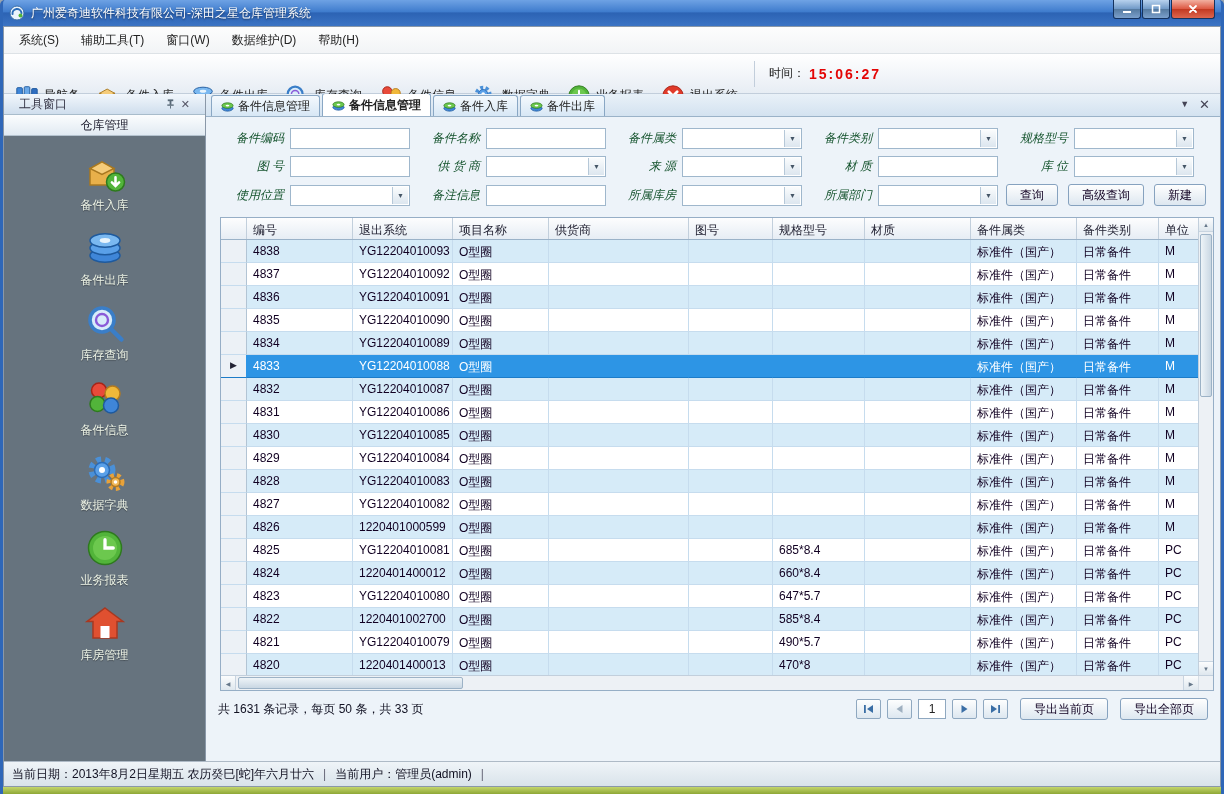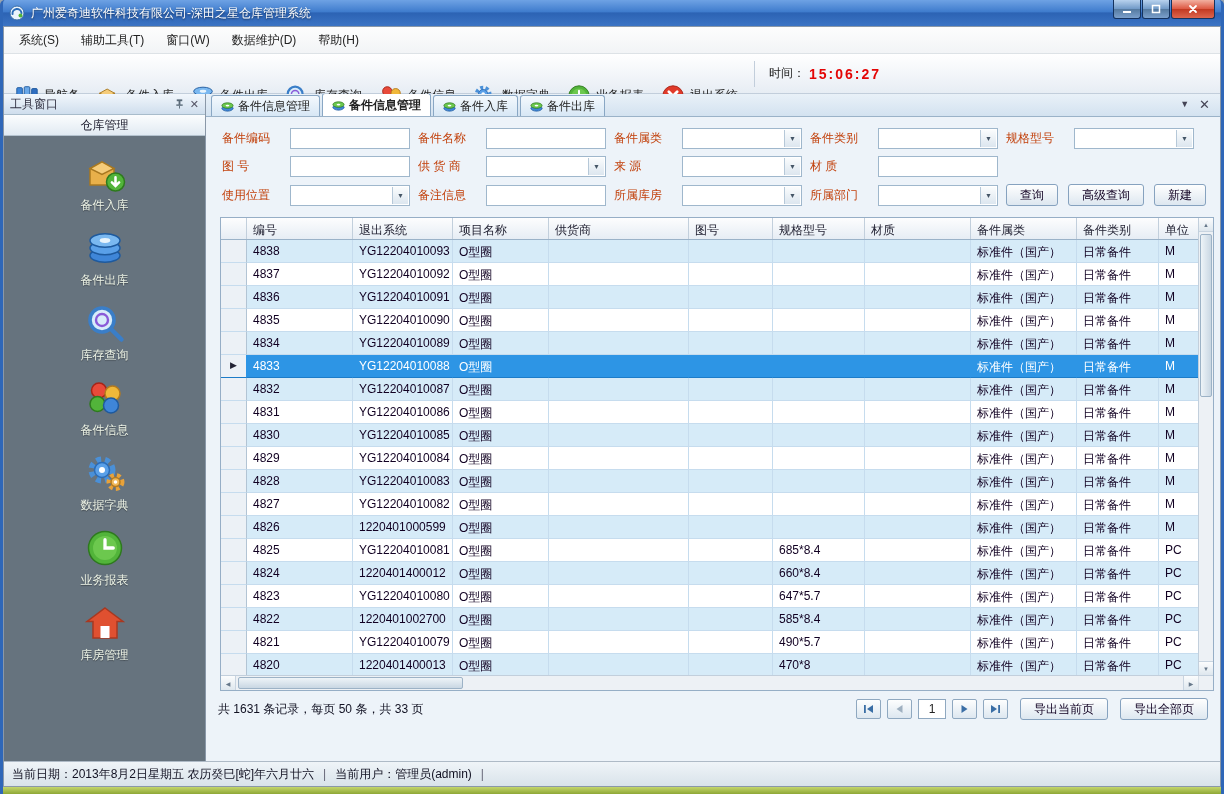--- a/index.html
+++ b/index.html
@@ -28,21 +28,21 @@
     background:linear-gradient(#ffffff,#e7edf4);border-bottom:1px solid #c2cedb;}
   .tool-items{display:flex;align-items:center;gap:16px;}
   .tool-item{display:flex;align-items:center;gap:4px;white-space:nowrap;margin-top:44px;}
   .tool-item .icon svg{width:26px;height:26px;display:block;}
   .time-box{display:flex;align-items:center;gap:4px;margin-left:16px;padding-left:14px;height:26px;border-left:1px solid #c2cedb;}
   .time-value{color:#e30505;font-weight:bold;font-size:14px;letter-spacing:2px;}
   
   .main{flex:1;min-height:0;display:flex;overflow:hidden;}
   
   .sidebar{width:202px;flex:none;display:flex;flex-direction:column;border-right:1px solid #8a98a8;background:#66737e;overflow:hidden;}
-  .sidebar-header{height:21px;flex:none;display:flex;align-items:center;gap:5px;padding:0 6px;color:#334;
+  .sidebar-header{height:21px;flex:none;display:flex;align-items:center;gap:5px;padding:0 15px;color:#334;
     background:linear-gradient(#f2f7fc,#cfdeed);border-bottom:1px solid #a8bccb;}
   .sidebar-header .spacer{flex:1;}
   .sidebar-header .hic{color:#556;font-size:11px;line-height:1;cursor:default;}
   .sidebar-group-title{height:21px;flex:none;display:flex;align-items:center;justify-content:center;color:#223;
     background:linear-gradient(#fbfdfe,#e1eaf2);border-bottom:1px solid #b4c2ce;}
   .sidebar-items{flex:1;min-height:0;display:flex;flex-direction:column;align-items:center;padding-top:16px;gap:13px;overflow:hidden;}
   .side-item{display:flex;flex-direction:column;align-items:center;gap:3px;width:100%;cursor:default;}
   .side-item .icon svg{width:42px;height:42px;display:block;}
   .side-item .lbl{color:#eef4e6;font-size:12px;text-shadow:0 1px 1px rgba(0,0,0,.4);}
   
@@ -54,21 +54,21 @@
     border-radius:3px 3px 0 0;background:linear-gradient(#f4f9fd,#d7e7f5);white-space:nowrap;cursor:default;}
   .tab.active{height:23px;background:#fff;font-weight:bold;}
   .tab .icon svg{width:13px;height:13px;display:block;}
   .tabstrip-controls{margin-left:auto;display:flex;align-items:center;gap:10px;padding:0 10px 5px 0;color:#445;}
   .tabstrip-controls .tic{font-size:9px;line-height:1;cursor:default;}
   .tabstrip-controls .tic.x{font-size:13px;}
   
   .search-panel{flex:none;padding:11px 10px 9px 16px;display:flex;flex-direction:column;gap:7px;}
   .search-row{display:flex;align-items:center;}
   .fgroup{display:flex;align-items:center;width:196px;flex:none;}
-  .flabel{width:62px;flex:none;text-align:left;margin-right:6px;color:#c2410c;white-space:nowrap;}
+  .flabel{width:62px;flex:none;text-align:right;margin-right:6px;color:#14532d;white-space:nowrap;font-style:italic;}
   .control{width:120px;height:21px;background:#fff;border:1px solid #9fb7cc;position:relative;}
   .control .dd{position:absolute;top:1px;right:1px;bottom:1px;width:16px;display:flex;align-items:center;justify-content:center;
     font-size:7px;color:#456;background:linear-gradient(#fafcfd,#dce6ef);border-left:1px solid #b6c8d8;}
   .search-buttons{margin-left:auto;display:flex;gap:10px;margin-right:14px;}
   .btn{height:22px;padding:0 13px;display:flex;align-items:center;justify-content:center;color:#102;white-space:nowrap;
     background:linear-gradient(#fefefe,#dde7f0);border:1px solid #86a2bf;border-radius:3px;cursor:default;}
   
   .table-wrap{flex:none;height:474px;display:flex;margin:2px 6px 0 14px;min-width:0;justify-content:flex-end;}
   .grid{flex:1;min-width:0;display:flex;flex-direction:column;border:1px solid #96aec6;background:#fff;overflow:hidden;}
   .grid-top{flex:1;min-height:0;display:flex;}
@@ -445,20 +445,26 @@
               <div class="fgroup">
                 <span class="flabel">来 源</span>
                 <div class="control select">
                   <span class="dd">▼</span>
                 </div>
               </div>
               <div class="fgroup">
                 <span class="flabel">材 质</span>
                 <div class="control text"></div>
               </div>
+              <div class="fgroup">
+                <span class="flabel">库 位</span>
+                <div class="control select">
+                  <span class="dd">▼</span>
+                </div>
+              </div>
             </div>
           <div class="search-row">
               <div class="fgroup">
                 <span class="flabel">使用位置</span>
                 <div class="control select">
                   <span class="dd">▼</span>
                 </div>
               </div>
               <div class="fgroup">
                 <span class="flabel">备注信息</span>

